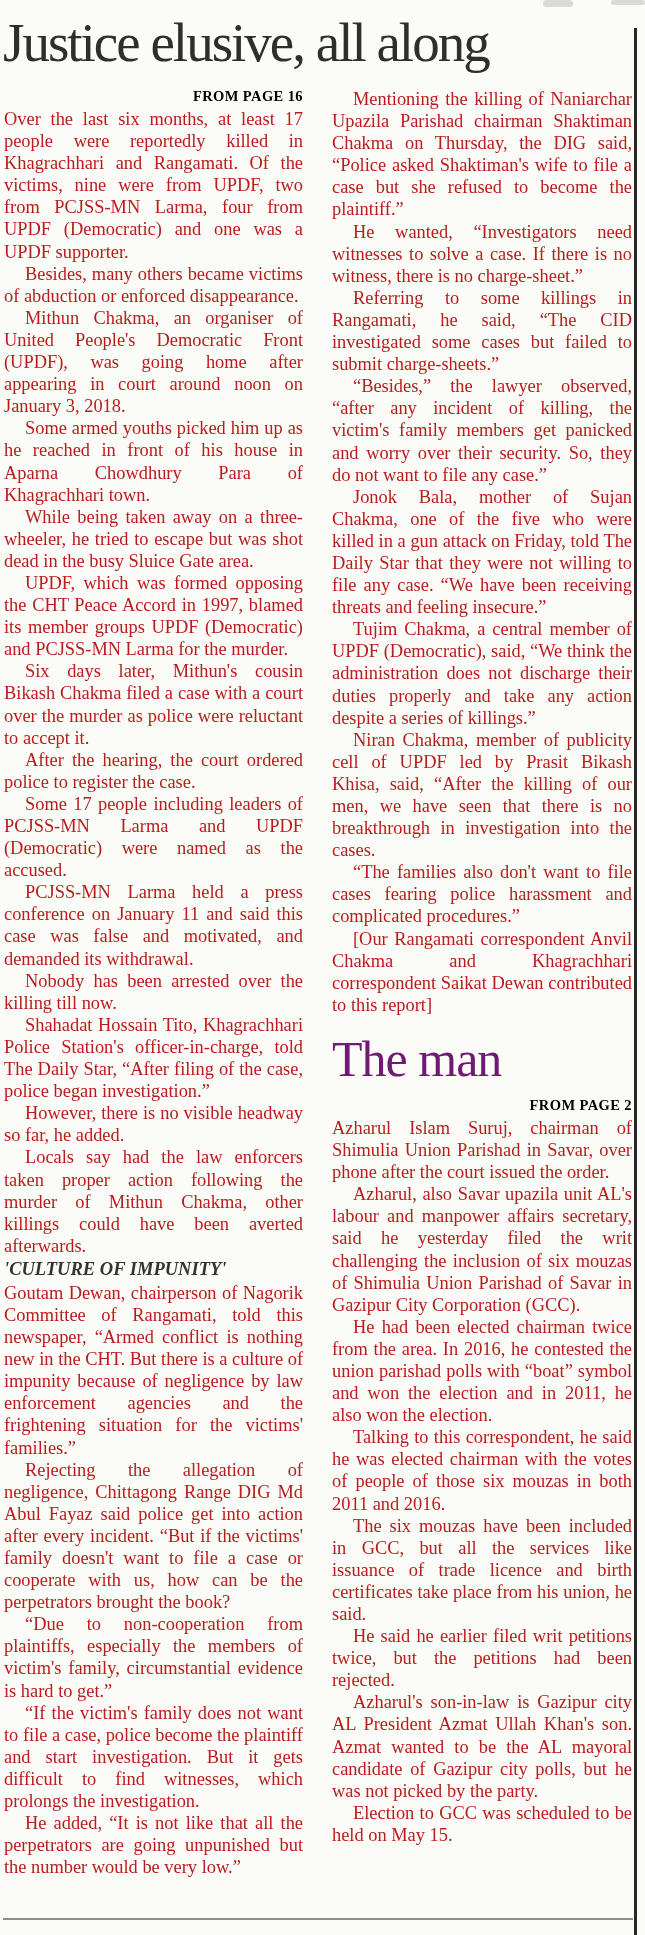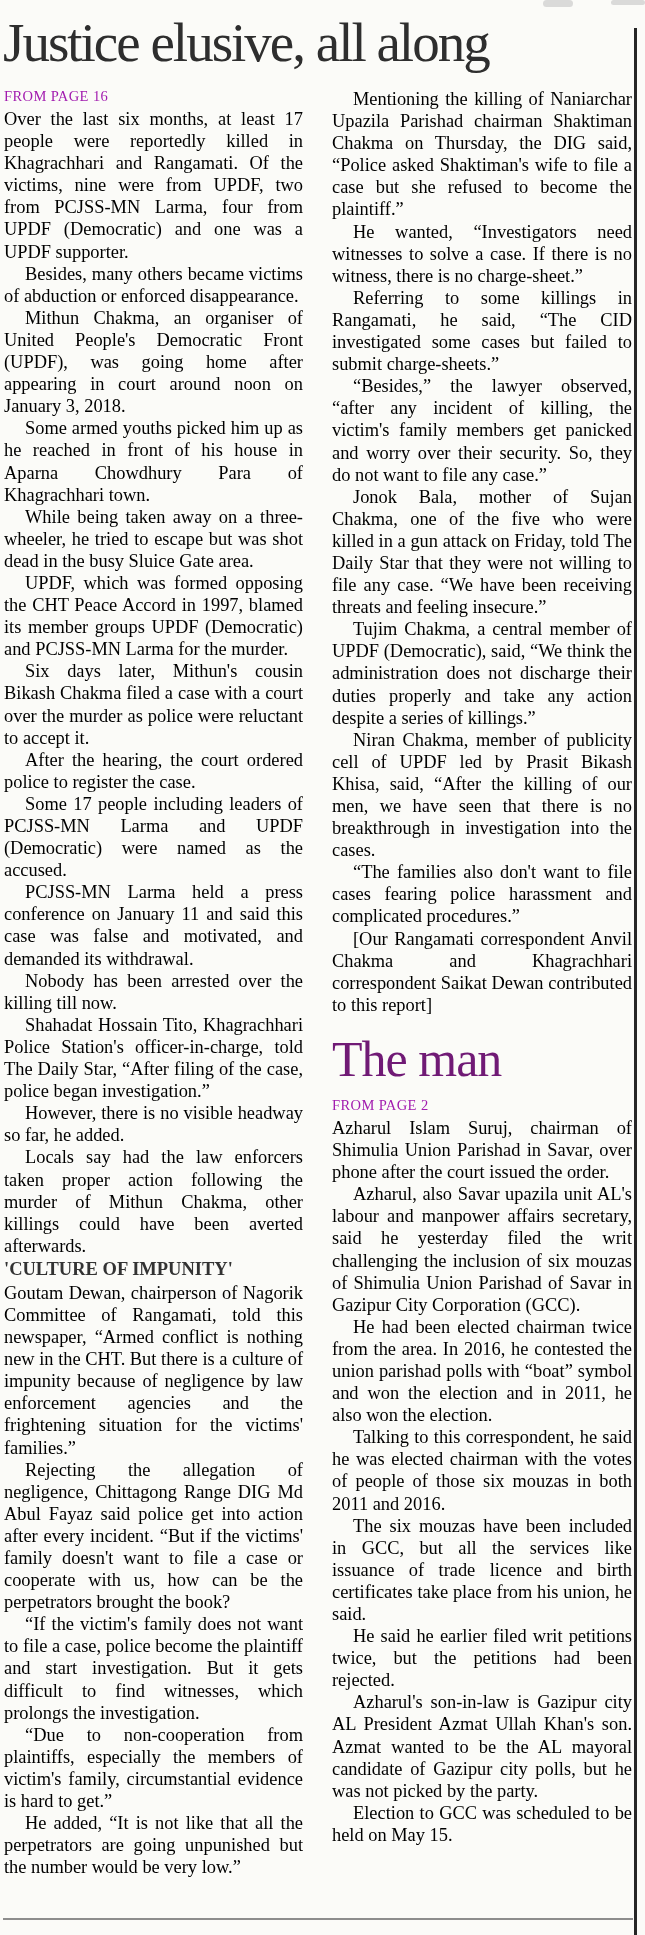--- a/index.html
+++ b/index.html
@@ -34,32 +34,32 @@
     position: absolute; left: 3px; top: 1918px; width: 630px; height: 2px;
     background: #8d8d8d;
   }
   .columns {
     position: absolute; left: 4px; top: 88px; width: 628px;
     display: flex; gap: 29px;
   }
   .col { width: 299px; }
   .col-right { width: 300px; }
   .from-page {
-    font-size: 14.5px; font-weight: normal; letter-spacing: .4px;
-    color: #a21caf; margin-bottom: 3px;
+    font-size: 14.5px; font-weight: bold; letter-spacing: .4px;
+    color: #000000; margin-bottom: 3px; text-align: right;
   }
   .body-text p {
     font-size: 18.4px; line-height: 22.1px;
     text-align: justify;
-    color: #000000;
+    color: #b91c1c;
   }
   .body-text p.ind { text-indent: 21px; }
   .subhead {
     font-size: 18.5px; font-weight: bold; color: #333333;
-    line-height: 23px; margin: 1px 0;
+    line-height: 23px; margin: 1px 0; font-style: italic;
   }
   .headline-sub {
     font-size: 50px; line-height: 1.1; letter-spacing: -1px;
     color: #701a75; font-weight: 400;
     margin-top: 16px; margin-bottom: 10px;
   }
 </style>
 </head>
 <body>
 
@@ -89,22 +89,22 @@
       <p class="ind">PCJSS-MN Larma held a press conference on January 11 and said this case was false and motivated, and demanded its withdrawal.</p>
       <p class="ind">Nobody has been arrested over the killing till now.</p>
       <p class="ind">Shahadat Hossain Tito, Khagrachhari Police Station's officer-in-charge, told The Daily Star, “After filing of the case, police began investigation.”</p>
       <p class="ind">However, there is no visible headway so far, he added.</p>
       <p class="ind">Locals say had the law enforcers taken proper action following the murder of Mithun Chakma, other killings could have been averted afterwards.</p>
 
       <div class="subhead">'CULTURE OF IMPUNITY'</div>
 
       <p>Goutam Dewan, chairperson of Nagorik Committee of Rangamati, told this newspaper, “Armed conflict is nothing new in the CHT. But there is a culture of impunity because of negligence by law enforcement agencies and the frightening situation for the victims' families.”</p>
       <p class="ind">Rejecting the allegation of negligence, Chittagong Range DIG Md Abul Fayaz said police get into action after every incident. “But if the victims' family doesn't want to file a case or cooperate with us, how can be the perpetrators brought the book?</p>
+      <p class="ind">“Due to non-cooperation from plaintiffs, especially the members of victim's family, circumstantial evidence is hard to get.”</p>
       <p class="ind">“If the victim's family does not want to file a case, police become the plaintiff and start investigation. But it gets difficult to find witnesses, which prolongs the investigation.</p>
-      <p class="ind">“Due to non-cooperation from plaintiffs, especially the members of victim's family, circumstantial evidence is hard to get.”</p>
       <p class="ind">He added, “It is not like that all the perpetrators are going unpunished but the number would be very low.”</p>
     </div>
 
     <div class="col col-right body-text">
       <p class="ind">Mentioning the killing of Naniarchar Upazila Parishad chairman Shaktiman Chakma on Thursday, the DIG said, “Police asked Shaktiman's wife to file a case but she refused to become the plaintiff.”</p>
       <p class="ind">He wanted, “Investigators need witnesses to solve a case. If there is no witness, there is no charge-sheet.”</p>
       <p class="ind">Referring to some killings in Rangamati, he said, “The CID investigated some cases but failed to submit charge-sheets.”</p>
       <p class="ind">“Besides,” the lawyer observed, “after any incident of killing, the victim's family members get panicked and worry over their security. So, they do not want to file any case.”</p>
       <p class="ind">Jonok Bala, mother of Sujan Chakma, one of the five who were killed in a gun attack on Friday, told The Daily Star that they were not willing to file any case. “We have been receiving threats and feeling insecure.”</p>
       <p class="ind">Tujim Chakma, a central member of UPDF (Democratic), said, “We think the administration does not discharge their duties properly and take any action despite a series of killings.”</p>

